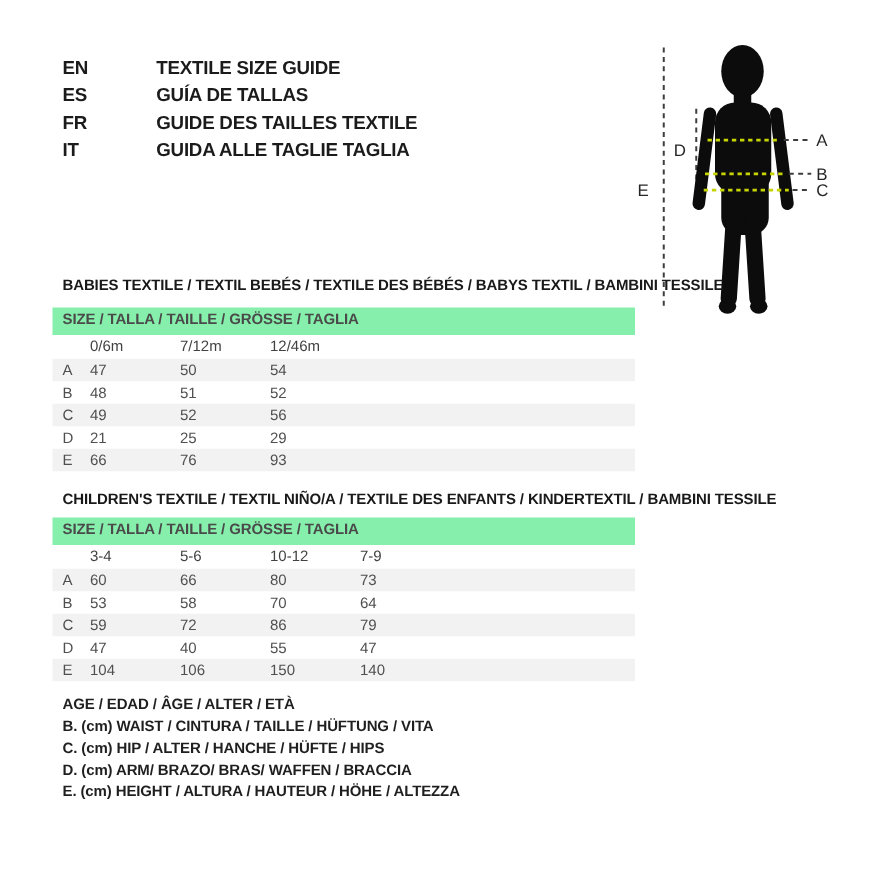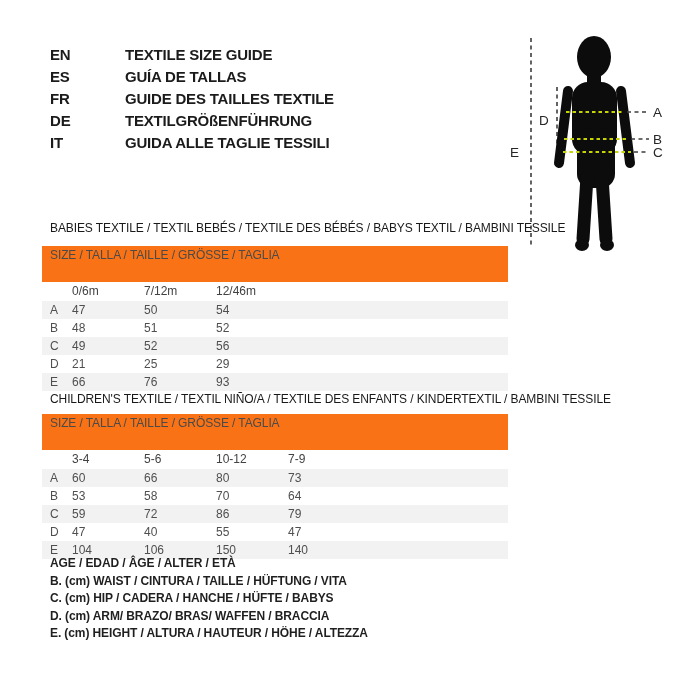--- a/index.html
+++ b/index.html
@@ -9,31 +9,31 @@
     -webkit-font-smoothing:antialiased;
   }
   .abs{position:absolute;}
 
   
   .langs{left:50px;top:44px;letter-spacing:-0.2px;}
   .lang-row{display:grid;grid-template-columns:41px auto;line-height:22px;
     font-size:15px;font-weight:bold;color:#1b1b1b;white-space:nowrap;gap:34px;}
 
   
-  .section-title{font-size:12px;font-weight:normal;color:#191919;
+  .section-title{font-size:12px;font-weight:bold;color:#191919;
     letter-spacing:-0.1px;white-space:nowrap;line-height:14px;}
   .babies-title{left:50px;top:221px;}
   .children-title{left:50px;top:392px;}
 
   
   .size-table{left:42px;width:466px;}
   .babies-table{top:246px;}
   .children-table{top:414px;}
-  .size-bar{height:36px;line-height:18px;background:#f97316;color:#4a4a4a;
-    font-size:12px;font-weight:normal;padding-left:8px;letter-spacing:-0.1px;}
+  .size-bar{height:22px;line-height:18px;background:#86efac;color:#4a4a4a;
+    font-size:12px;font-weight:bold;padding-left:8px;letter-spacing:-0.1px;}
   .t-row{display:grid;grid-template-columns:30px 72px 72px 72px 72px;
     height:18px;line-height:18px;font-size:12px;color:#4f4f4f;}
   .t-row.colhead{height:19px;line-height:19px;color:#424242;}
   .t-row .c{text-align:left;}
   .t-row .lab{text-align:left;padding-left:8px;}
   .t-row.striped{background:#f2f2f2;}
 
   
   .legend{left:50px;top:555px;font-size:12px;font-weight:bold;color:#1f1f1f;
     line-height:17.5px;letter-spacing:-0.1px;white-space:nowrap;}
@@ -52,26 +52,22 @@
   </div>
   <div class="lang-row">
     <span>ES</span>
     <span>GUÍA DE TALLAS</span>
   </div>
   <div class="lang-row">
     <span>FR</span>
     <span>GUIDE DES TAILLES TEXTILE</span>
   </div>
   <div class="lang-row">
-    <span>DE</span>
-    <span>TEXTILGRÖßENFÜHRUNG</span>
-  </div>
-  <div class="lang-row">
     <span>IT</span>
-    <span>GUIDA ALLE TAGLIE TESSILI</span>
+    <span>GUIDA ALLE TAGLIE TAGLIA</span>
   </div>
 </div>
 
 <svg class="abs figure" viewBox="0 0 200 235" xmlns="http://www.w3.org/2000/svg">
 
   <line x1="33" y1="13" x2="33" y2="223" stroke="#3d3d3d" stroke-width="1.6" stroke-dasharray="4 3.5"></line>
   <text x="12" y="132">E</text>
 
   <line x1="59" y1="62" x2="59" y2="128" stroke="#3d3d3d" stroke-width="1.6" stroke-dasharray="4 3.5"></line>
   <text x="41" y="100">D</text>
@@ -198,16 +194,16 @@
     <span class="c">104</span>
     <span class="c">106</span>
     <span class="c">150</span>
     <span class="c">140</span>
   </div>
 </div>
 
 <div class="abs legend">
   <div>AGE / EDAD / ÂGE / ALTER / ETÀ</div>
   <div>B. (cm) WAIST / CINTURA / TAILLE / HÜFTUNG / VITA</div>
-  <div>C. (cm) HIP / CADERA / HANCHE / HÜFTE / BABYS</div>
+  <div>C. (cm) HIP / ALTER / HANCHE / HÜFTE / HIPS</div>
   <div>D. (cm) ARM/ BRAZO/ BRAS/ WAFFEN / BRACCIA</div>
   <div>E. (cm) HEIGHT / ALTURA / HAUTEUR / HÖHE / ALTEZZA</div>
 </div>
 
 </body></html>

